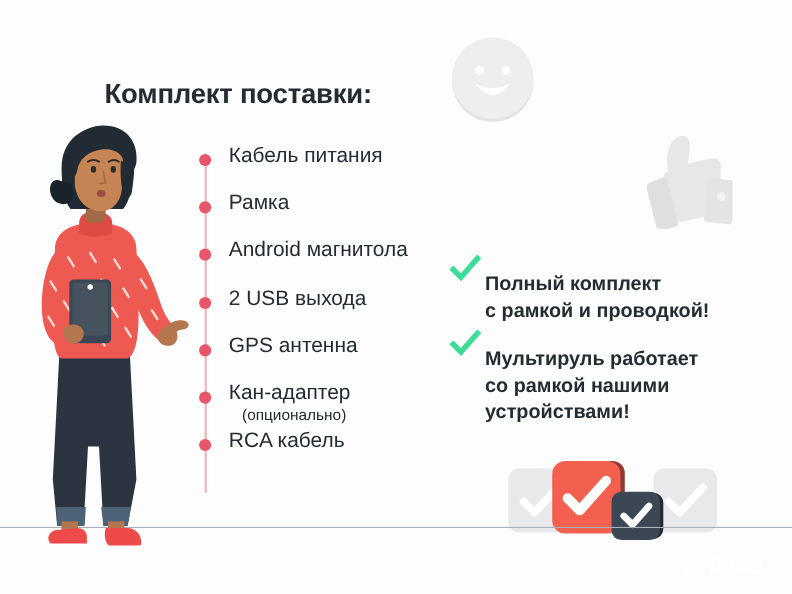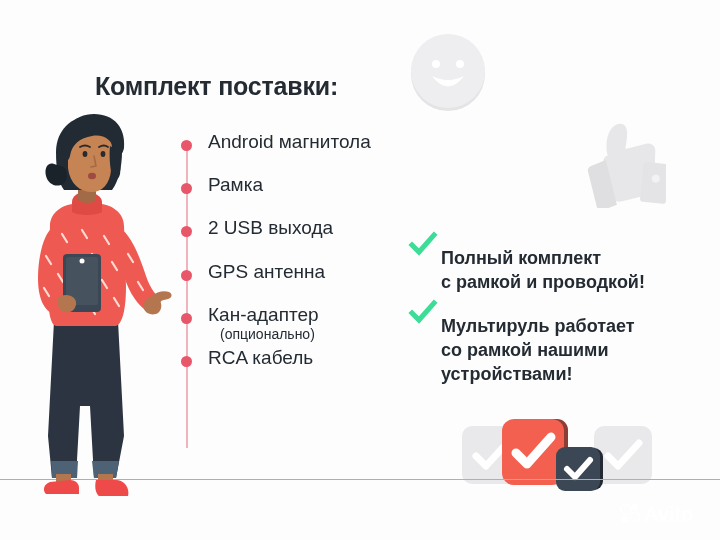--- a/index.html
+++ b/index.html
@@ -183,29 +183,33 @@
       <rect x="56" y="52" width="26" height="40" rx="3" fill="#e4e4e7" transform="rotate(20 69 72)"></rect>
       <circle cx="71" cy="68" r="4" fill="#f2f2f4"></circle>
     </g>
   </svg>
 
   <div class="heading">Комплект поставки:</div>
 
   <div class="bullet-list">
     <div class="bullet-line"></div>
 
+    <div class="bullet-row">
+      <div class="bullet-dot"></div>
+      <div class="bullet-text">Кабель питания</div>
+    </div>
+
+    <div class="bullet-row">
+      <div class="bullet-dot"></div>
+      <div class="bullet-text">Рамка</div>
+    </div>
 
     <div class="bullet-row">
       <div class="bullet-dot"></div>
       <div class="bullet-text">Android магнитола</div>
-    </div>
-
-    <div class="bullet-row">
-      <div class="bullet-dot"></div>
-      <div class="bullet-text">Рамка</div>
     </div>
 
 
     <div class="bullet-row">
       <div class="bullet-dot"></div>
       <div class="bullet-text">2 USB выхода</div>
     </div>
 
     <div class="bullet-row">
       <div class="bullet-dot"></div>

